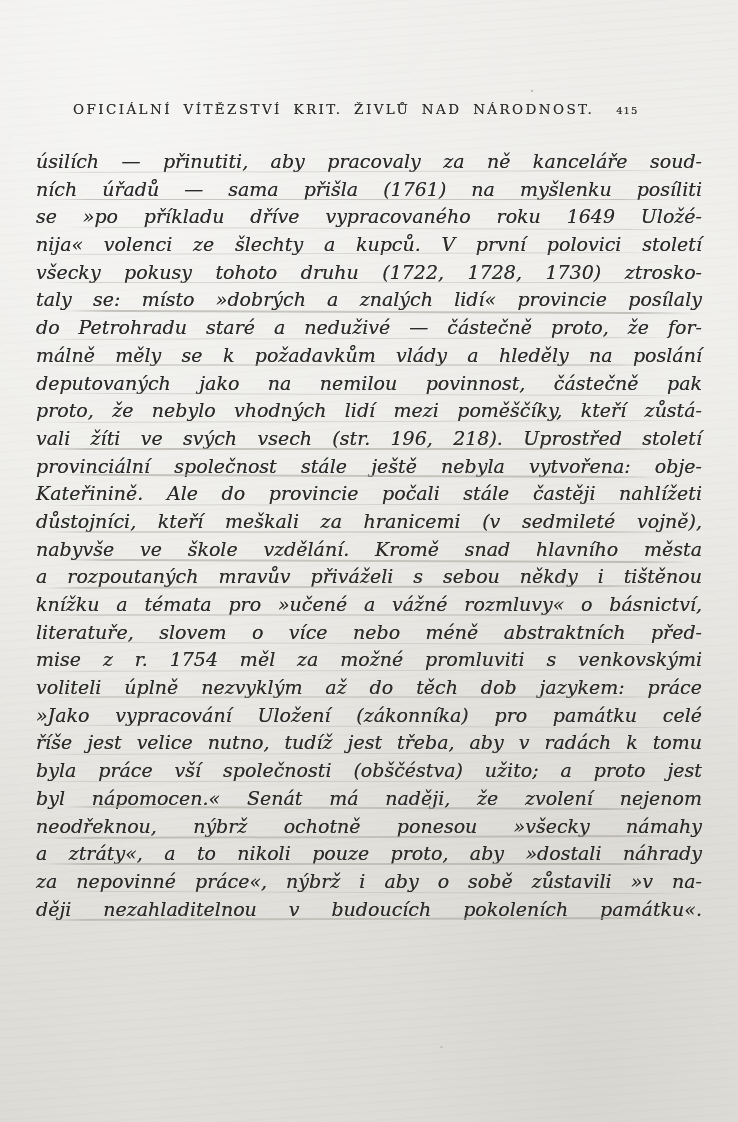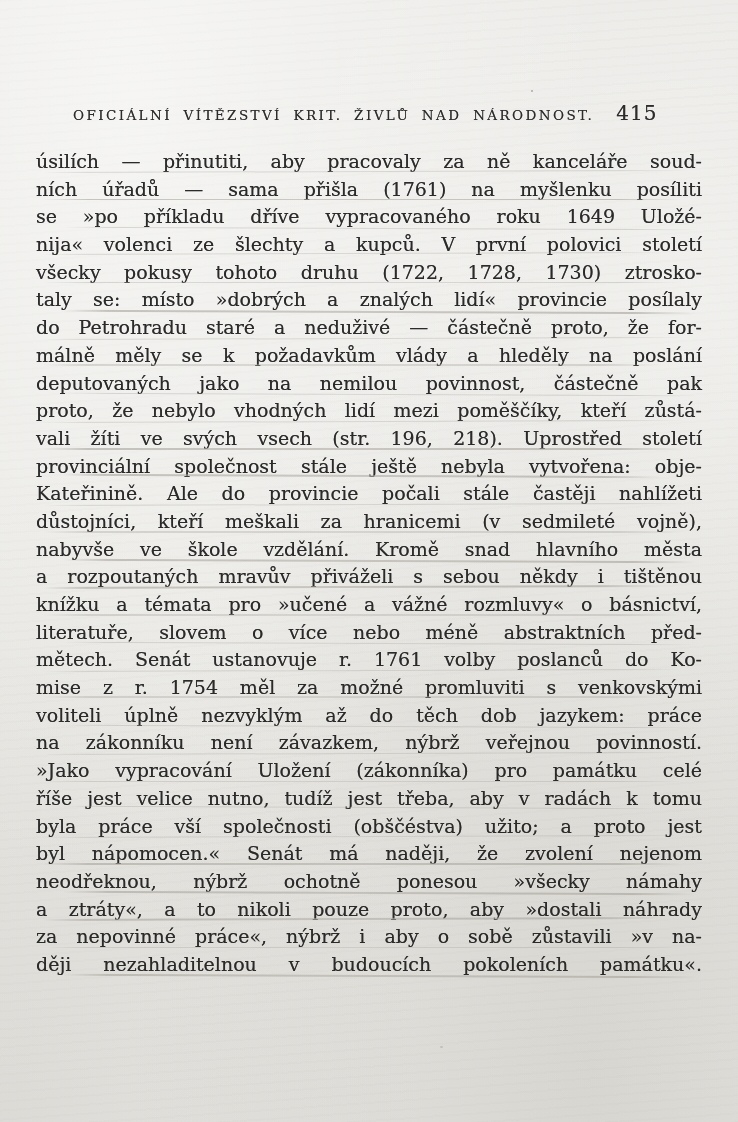--- a/index.html
+++ b/index.html
@@ -17,24 +17,24 @@
       linear-gradient(180deg,#ebeae7 0%, #e9e8e4 55%, #e6e5e1 100%);
     color:#262626;
   }
   #running-header{
     position:absolute;top:101px;left:73px;right:40px;
     font-size:13.5px;letter-spacing:2.4px;word-spacing:5px;
     color:#2c2c2c;white-space:nowrap;
     text-shadow:0 0 0.5px rgba(40,40,40,0.6);
   }
   #running-header .pagenum{
-    font-size:20px;letter-spacing:1px;margin-left:22px;margin-top:40px;
+    font-size:10px;letter-spacing:1px;margin-left:22px;margin-top:40px;
   }
   #page-body{
-    position:absolute;top:148px;left:36px;width:666px;
+    position:absolute;top:148px;left:36px;width:666px;font-style:italic;
   }
   .line{
     position:relative;
     height:27.7px;line-height:27.7px;
     font-size:19px;
     white-space:nowrap;
     text-align:justify;
     text-align-last:justify;
     text-shadow:0 0 0.55px rgba(35,35,35,0.6);
     color:#2a2a2a;
@@ -72,24 +72,22 @@
       <div class="line u-faint">deputovaných jako na nemilou povinnost, částečně pak</div>
       <div class="line u-faint">proto, že nebylo vhodných lidí mezi poměščíky, kteří zůstá-</div>
       <div class="line u-strong">vali žíti ve svých vsech (str. 196, 218). Uprostřed století</div>
       <div class="line u-strong">provinciální společnost stále ještě nebyla vytvořena: obje-</div>
       <div class="line u-faint">Kateřinině. Ale do provincie počali stále častěji nahlížeti</div>
       <div class="line u-faint">důstojníci, kteří meškali za hranicemi (v sedmileté vojně),</div>
       <div class="line u-strong">nabyvše ve škole vzdělání. Kromě snad hlavního města</div>
       <div class="line u-strong">a rozpoutaných mravův přiváželi s sebou někdy i tištěnou</div>
       <div class="line u-faint">knížku a témata pro »učené a vážné rozmluvy« o básnictví,</div>
       <div class="line u-faint">literatuře, slovem o více nebo méně abstraktních před-</div>
-      <div class="line u-faint">mětech. Senát ustanovuje r. 1761 volby poslanců do Ko-</div>
       <div class="line u-faint">mise z r. 1754 měl za možné promluviti s venkovskými</div>
       <div class="line u-faint">voliteli úplně nezvyklým až do těch dob jazykem: práce</div>
-      <div class="line u-faint">na zákonníku není závazkem, nýbrž veřejnou povinností.</div>
       <div class="line u-faint">»Jako vypracování Uložení (zákonníka) pro památku celé</div>
       <div class="line u-faint">říše jest velice nutno, tudíž jest třeba, aby v radách k tomu</div>
       <div class="line u-faint">byla práce vší společnosti (obščéstva) užito; a proto jest</div>
       <div class="line u-strong">byl nápomocen.« Senát má naději, že zvolení nejenom</div>
       <div class="line u-strong">neodřeknou, nýbrž ochotně ponesou »všecky námahy</div>
       <div class="line u-strong">a ztráty«, a to nikoli pouze proto, aby »dostali náhrady</div>
       <div class="line u-faint">za nepovinné práce«, nýbrž i aby o sobě zůstavili »v na-</div>
       <div class="line u-strong">ději nezahladitelnou v budoucích pokoleních památku«.</div>
     </div>
 

